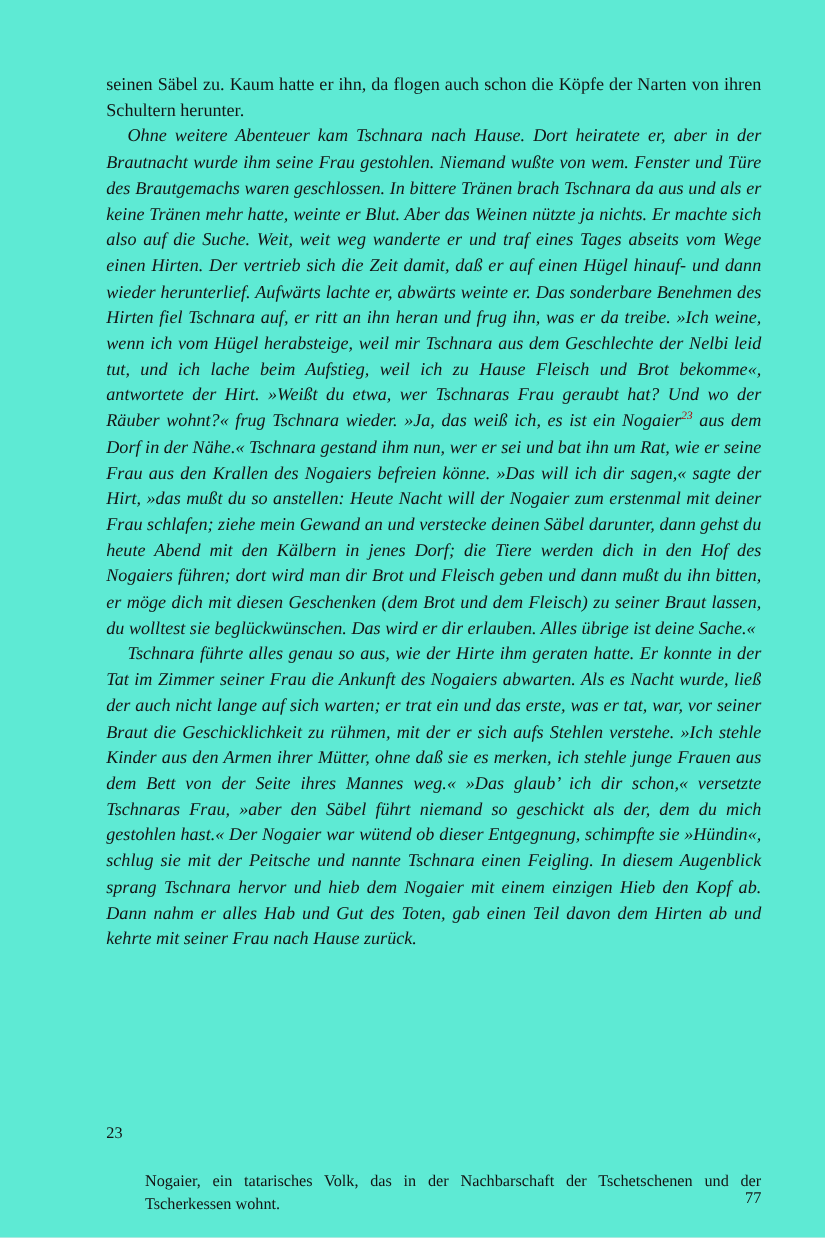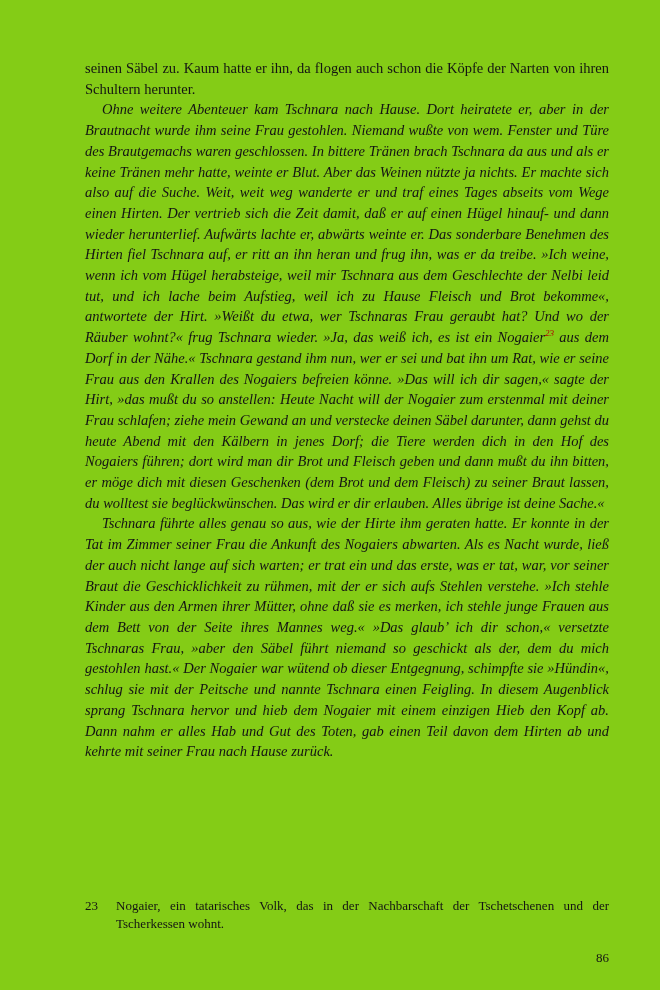--- a/index.html
+++ b/index.html
@@ -5,21 +5,21 @@
   html, body {
     margin: 0;
     padding: 0;
     background: #e8e8e8;
   }
   .page {
     position: relative;
     width: 660px;
     height: 990px;
     margin: 0 auto;
-    background: #84cc16;
+    background: #5eead4;
     overflow: hidden;
     font-family: "Liberation Serif", "DejaVu Serif", serif;
     color: #141414;
   }
   .text-block {
     position: absolute;
     left: 85px;
     top: 58px;
     width: 524px;
     font-size: 14.5px;
@@ -55,20 +55,21 @@
     display: flex;
   }
   .fn-num {
     flex: none;
     width: 31px;
   }
   .fn-text {
     flex: 1;
     text-align: justify;
     hyphens: auto;
+    margin-top: 39px;
     -webkit-hyphens: auto;
   }
   .page-number {
     position: absolute;
     left: 85px;
     top: 950px;
     width: 524px;
     text-align: right;
     font-size: 13px;
   }
@@ -84,15 +85,15 @@
       <p class="para indent"><span>Tschnara führte alles genau so aus, wie der Hirte ihm geraten hatte. Er konnte in der Tat im Zimmer seiner Frau die Ankunft des Nogaiers abwarten. Als es Nacht wurde, ließ der auch nicht lange auf sich warten; er trat ein und das erste, was er tat, war, vor seiner Braut die Geschicklichkeit zu rühmen, mit der er sich aufs Stehlen verstehe. »Ich stehle Kinder aus den Armen ihrer Mütter, ohne daß sie es merken, ich stehle junge Frauen aus dem Bett von der Seite ihres Mannes weg.« »Das glaub’ ich dir schon,« versetzte Tschnaras Frau, »aber den Säbel führt niemand so geschickt als der, dem du mich gestohlen hast.« Der Nogaier war wütend ob dieser Entgegnung, schimpfte sie »Hündin«, schlug sie mit der Peitsche und nannte Tschnara einen Feigling. In diesem Augenblick sprang Tschnara hervor und hieb dem Nogaier mit einem einzigen Hieb den Kopf ab. Dann nahm er alles Hab und Gut des Toten, gab einen Teil davon dem Hirten ab und kehrte mit seiner Frau nach Hause zurück.</span></p>
     </main>
 
   <div class="footnote-block">
     <div class="footnote">
       <span class="fn-num">23</span>
       <span class="fn-text" lang="de">Nogaier, ein tatarisches Volk, das in der Nachbarschaft der Tschetschenen und der Tscherkessen wohnt.</span>
     </div>
   </div>
 
-  <footer class="page-number">86</footer>
+  <footer class="page-number">77</footer>
 
 </div>
 
 </body></html>

